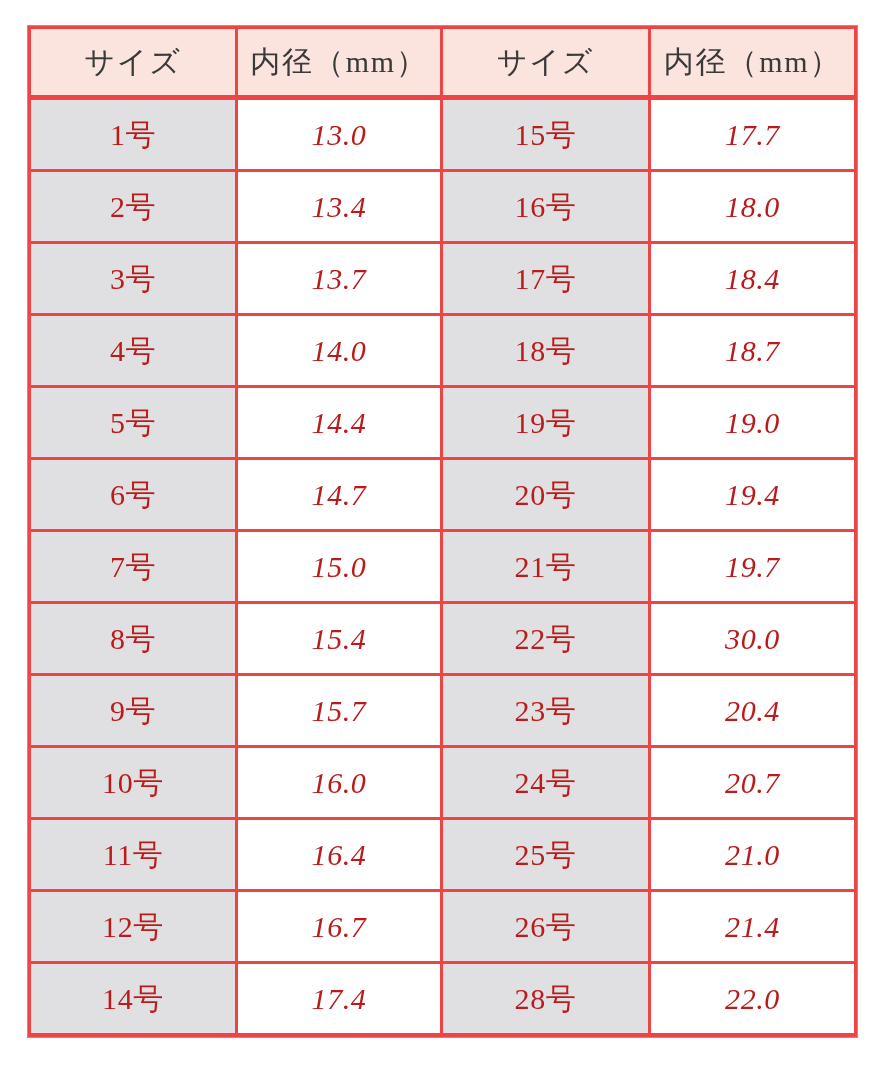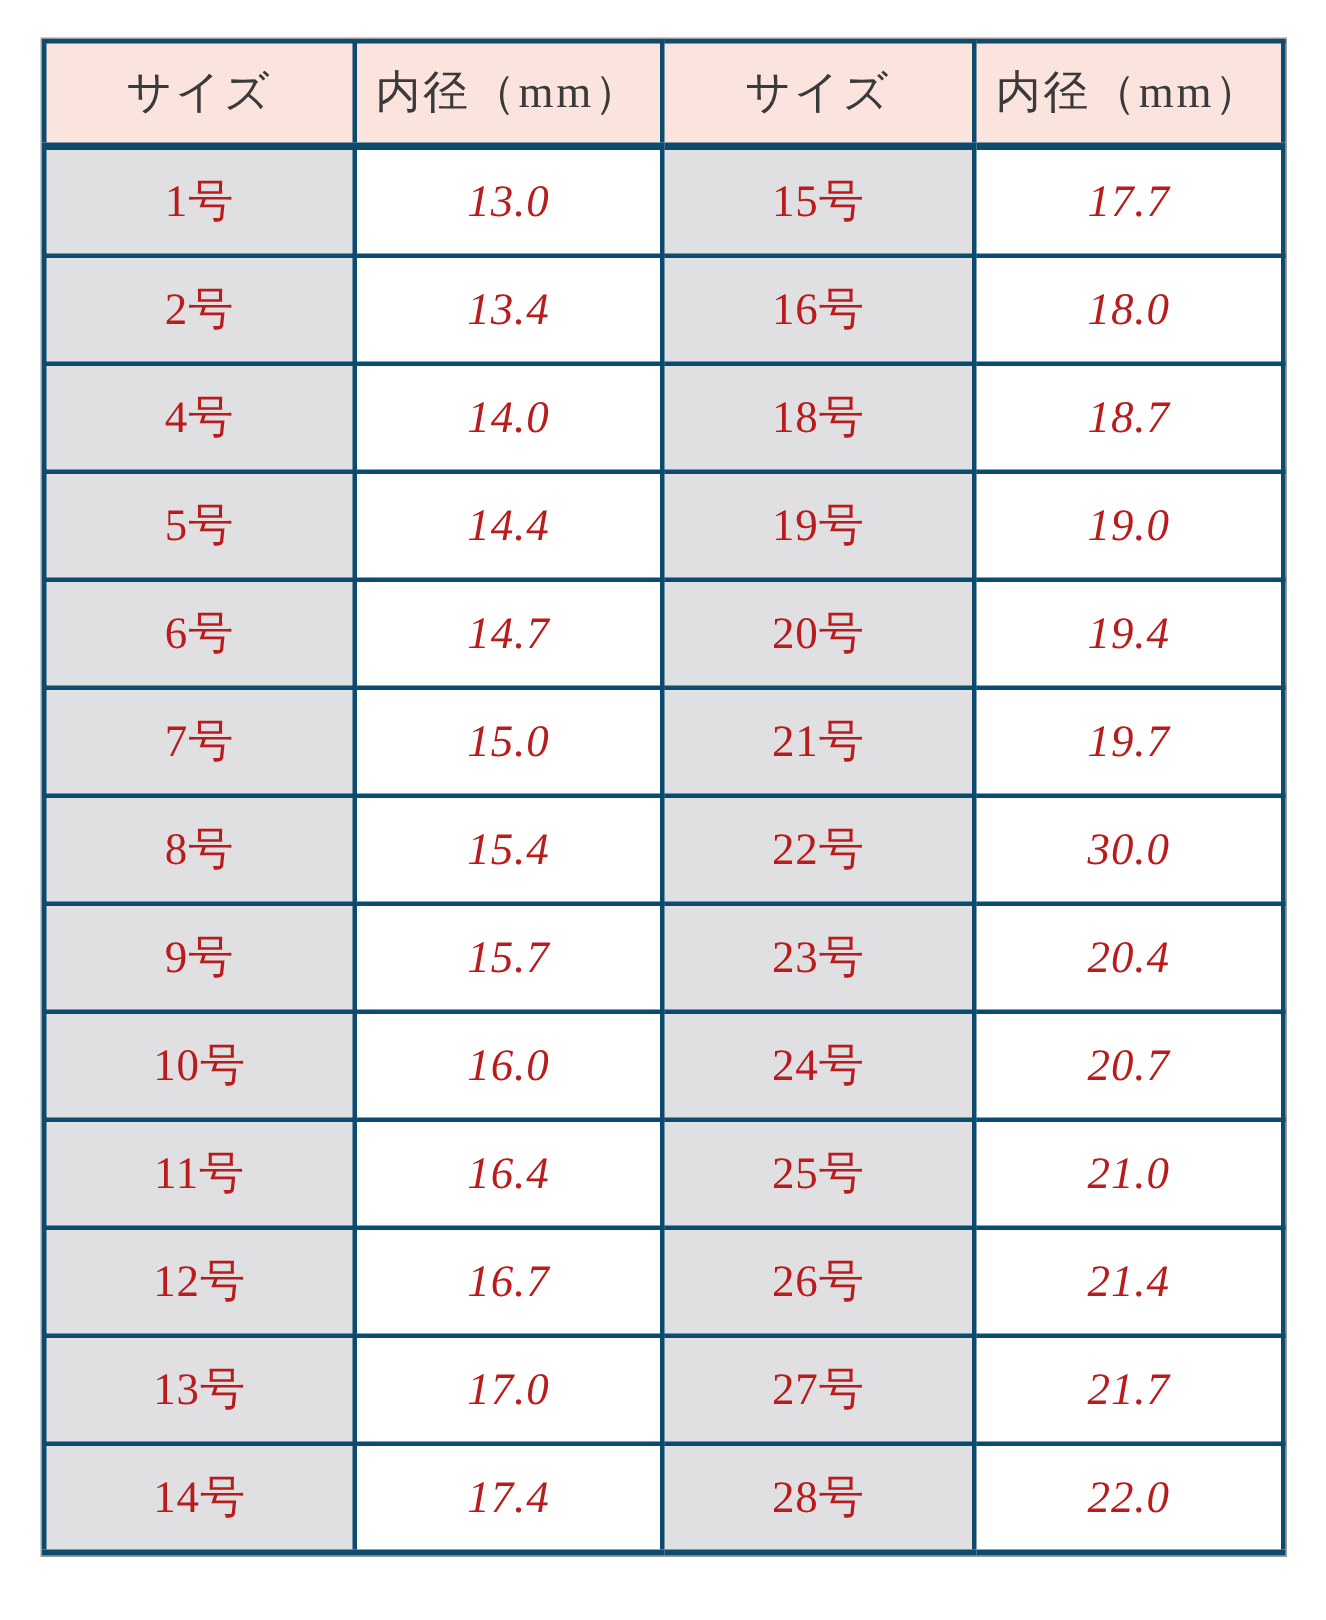--- a/index.html
+++ b/index.html
@@ -35,21 +35,21 @@
     box-shadow: 0 0 0 1px #9a9a9a;
   }
 
   .size-table col.col-size   { width: 207px; }
   .size-table col.col-diam   { width: 205px; }
   .size-table col.col-size2  { width: 208px; }
   .size-table col.col-diam2  { width: 206px; }
 
   .size-table th,
   .size-table td {
-    border: 3px solid #0c4a6e;
+    border: 3px solid #ef4444;
     text-align: center;
     vertical-align: middle;
     padding: 0;
     line-height: 1;
   }
 
   
   .size-table thead th {
     height: 66px;
     background: #fbe3de;
@@ -111,20 +111,26 @@
           <td class="cell-size">15号</td>
           <td class="cell-diam">17.7</td>
         </tr>
         <tr>
           <td class="cell-size">2号</td>
           <td class="cell-diam">13.4</td>
           <td class="cell-size">16号</td>
           <td class="cell-diam">18.0</td>
         </tr>
         <tr>
+          <td class="cell-size">3号</td>
+          <td class="cell-diam">13.7</td>
+          <td class="cell-size">17号</td>
+          <td class="cell-diam">18.4</td>
+        </tr>
+        <tr>
           <td class="cell-size">4号</td>
           <td class="cell-diam">14.0</td>
           <td class="cell-size">18号</td>
           <td class="cell-diam">18.7</td>
         </tr>
         <tr>
           <td class="cell-size">5号</td>
           <td class="cell-diam">14.4</td>
           <td class="cell-size">19号</td>
           <td class="cell-diam">19.0</td>
@@ -165,26 +171,20 @@
           <td class="cell-size">25号</td>
           <td class="cell-diam">21.0</td>
         </tr>
         <tr>
           <td class="cell-size">12号</td>
           <td class="cell-diam">16.7</td>
           <td class="cell-size">26号</td>
           <td class="cell-diam">21.4</td>
         </tr>
         <tr>
-          <td class="cell-size">13号</td>
-          <td class="cell-diam">17.0</td>
-          <td class="cell-size">27号</td>
-          <td class="cell-diam">21.7</td>
-        </tr>
-        <tr>
           <td class="cell-size">14号</td>
           <td class="cell-diam">17.4</td>
           <td class="cell-size">28号</td>
           <td class="cell-diam">22.0</td>
         </tr>
       </tbody>
   </table>
 
 </div>
 

